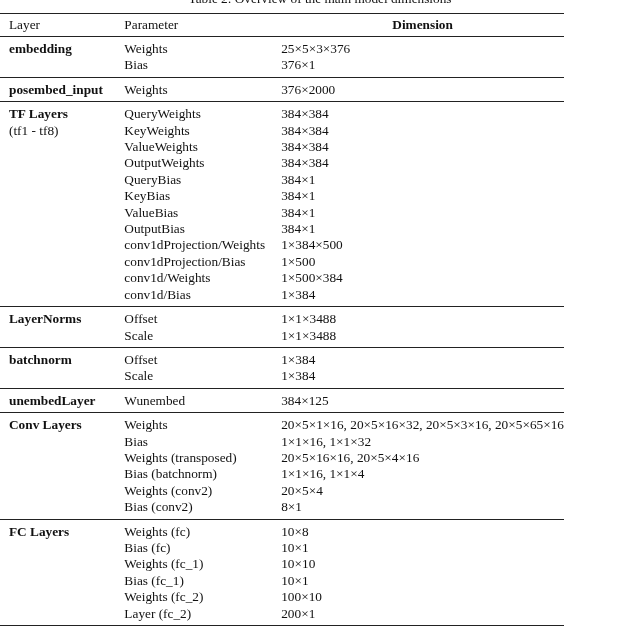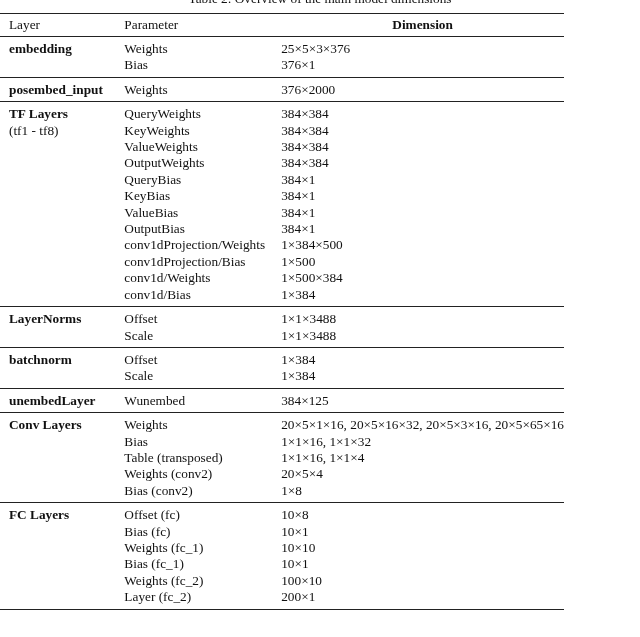--- a/index.html
+++ b/index.html
@@ -194,40 +194,45 @@
         <td class="c-param">Weights</td>
         <td class="c-dim">20×5×1×16, 20×5×16×32, 20×5×3×16, 20×5×65×16</td>
       </tr>
       <tr>
         <td class="c-layer"></td>
         <td class="c-param">Bias</td>
         <td class="c-dim">1×1×16, 1×1×32</td>
       </tr>
       <tr>
         <td class="c-layer"></td>
-        <td class="c-param">Table (transposed)</td>
+        <td class="c-param">Weights (transposed)</td>
+        <td class="c-dim">20×5×16×16, 20×5×4×16</td>
+      </tr>
+      <tr>
+        <td class="c-layer"></td>
+        <td class="c-param">Bias (batchnorm)</td>
         <td class="c-dim">1×1×16, 1×1×4</td>
       </tr>
       <tr>
         <td class="c-layer"></td>
         <td class="c-param">Weights (conv2)</td>
         <td class="c-dim">20×5×4</td>
       </tr>
       <tr class="last">
         <td class="c-layer"></td>
         <td class="c-param">Bias (conv2)</td>
-        <td class="c-dim">1×8</td>
+        <td class="c-dim">8×1</td>
       </tr>
     </tbody>
     <tbody class="group">
       <tr class="first">
         <td class="c-layer">
           <span class="layer-name">FC Layers</span>
         </td>
-        <td class="c-param">Offset (fc)</td>
+        <td class="c-param">Weights (fc)</td>
         <td class="c-dim">10×8</td>
       </tr>
       <tr>
         <td class="c-layer"></td>
         <td class="c-param">Bias (fc)</td>
         <td class="c-dim">10×1</td>
       </tr>
       <tr>
         <td class="c-layer"></td>
         <td class="c-param">Weights (fc_1)</td>

